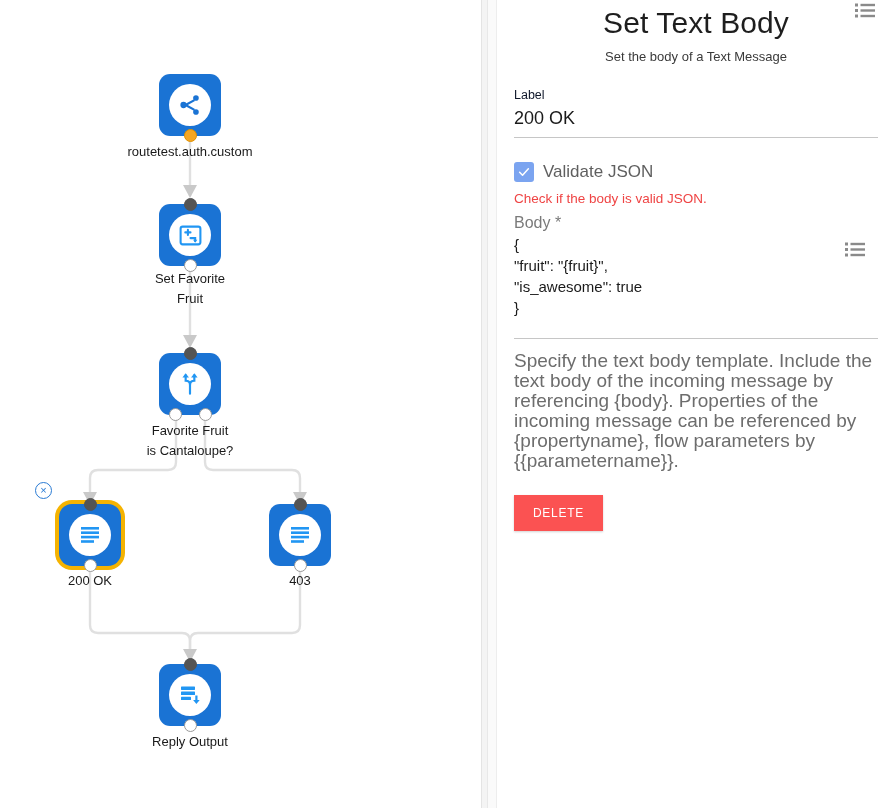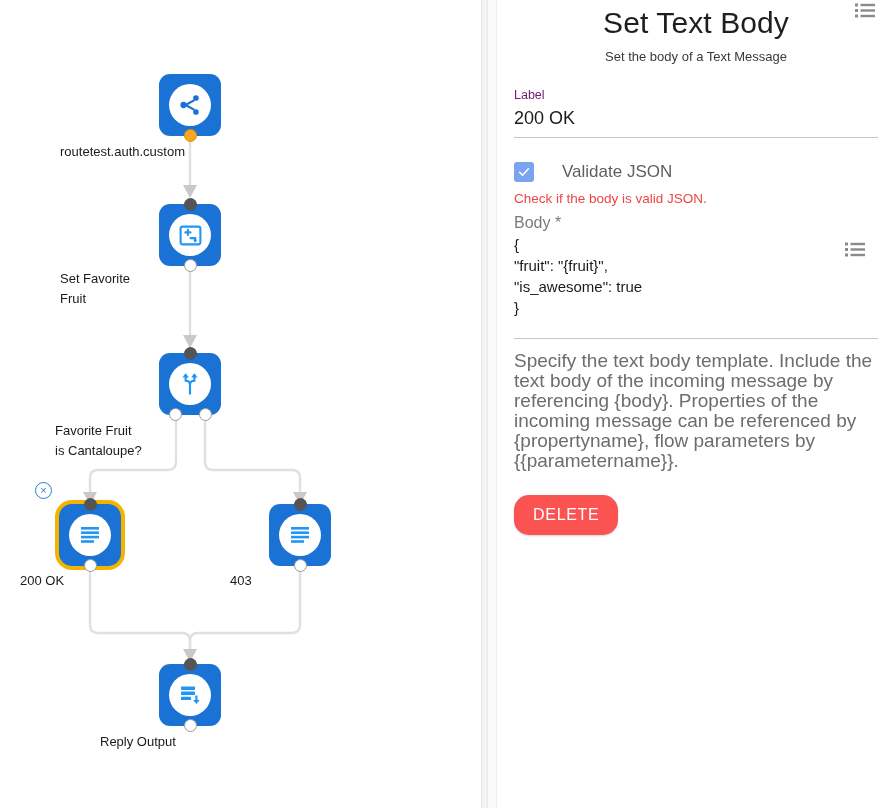--- a/index.html
+++ b/index.html
@@ -50,21 +50,21 @@
     border: 1.5px solid #9a9a9a;
     z-index: 6;
   }
   .port.in { background: #545454; border-color: #545454; top: -6px; }
   .port.out { bottom: -6px; }
   .port.out.orange { background: #f5a623; border-color: #e09100; }
 
   
   .node-label {
     position: absolute;
-    text-align: left;
+    text-align: center;
     font-size: 13px;
     color: #1a1a1a;
     line-height: 20px;
     white-space: pre-line;
     pointer-events: none;
   }
 
   
   .close-badge {
     position: absolute;
@@ -114,40 +114,40 @@
   .panel-subtitle {
     margin: 9px 0 0 0;
     font-size: 13px;
     color: #3a3a3a;
     text-align: center;
   }
 
   .field { margin-top: 23px; position: relative; }
   .field-label {
     font-size: 12.5px;
-    color: #701a75;
+    color: #0f172a;
     line-height: 16px;
   }
   .field-value {
     font-size: 18px;
     color: #1a1a1a;
     line-height: 26px;
     padding-top: 2px;
   }
   .field-underline {
     margin-top: 6px;
     height: 1px;
     background: #c6c6c6;
   }
 
   .section { margin-top: 24px; }
 
   .check-row {
     display: flex; align-items: center;
-    gap: 28px;
+    gap: 9px;
   }
   .checkbox {
     width: 20px; height: 20px;
     border-radius: 3px;
     background: #7ba4f0;
     display: flex; align-items: center; justify-content: center;
     flex: 0 0 auto;
   }
   .checkbox svg { display:block; }
   .check-label {
@@ -187,22 +187,22 @@
     font-size: 19px;
     color: #6d6d6d;
     line-height: 20px;
   }
   .delete-btn {
     margin-top: 24px;
     display: inline-block;
     background: #fb5252;
     color: #ffffff;
     border: none;
-    border-radius: 15px;
-    font-size: 16px;
+    border-radius: 0;
+    font-size: 12px;
     letter-spacing: 0.7px;
     padding: 11px 19px;
     font-family: "Liberation Sans", sans-serif;
     cursor: pointer;
     box-shadow: 0 1px 2px rgba(0,0,0,0.18);
   }
 </style>
 </head>
 <body>
 

